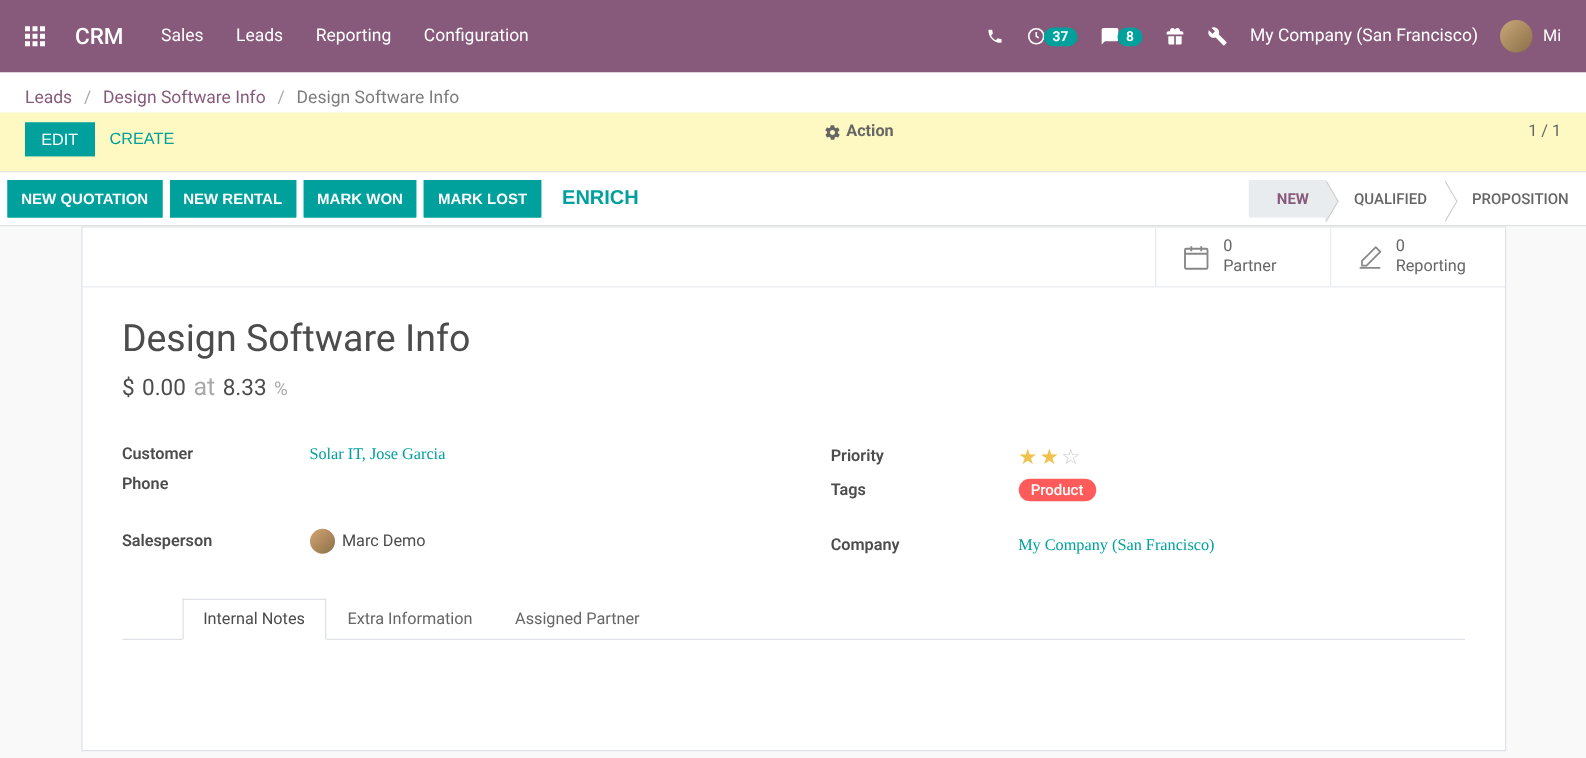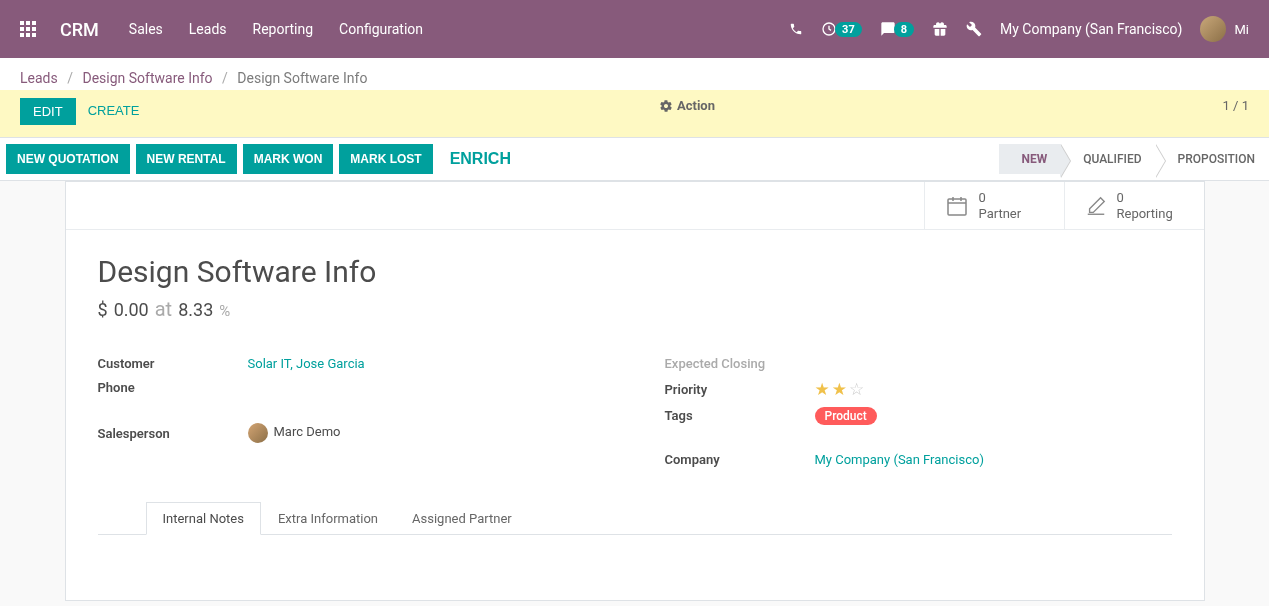--- a/index.html
+++ b/index.html
@@ -51,21 +51,21 @@
   .sheet-body { padding: 24px 32px; }
   .title { font-size: 30px; font-weight: 400; color: #4c4c4c; margin-bottom: 8px; }
   .subtitle { font-size: 18px; color: #4c4c4c; display: flex; align-items: baseline; gap: 6px; }
   .subtitle .at { color: #aaa; font-size: 20px; }
   
   .fields-grid { display: grid; grid-template-columns: 1fr 1fr; gap: 0 60px; margin-top: 30px; }
   .field-row { display: flex; padding: 4px 0; align-items: center; min-height: 24px; }
   .field-label { width: 150px; font-weight: 600; color: #4c4c4c; font-size: 13px; }
   .field-label.muted { color: #aaa; font-weight: 500; }
   .field-value { color: #4c4c4c; }
-  .field-value.link { color: #00a09d; cursor: pointer; }
+  .field-value.link { color: #00a09d; cursor: pointer; font-family: Liberation Serif, serif; }
   .field-spacer { height: 20px; }
   
   .stars { display: flex; gap: 2px; font-size: 17px; }
   .star.filled { color: #f0c14b; }
   .star.empty { color: #ccc; }
   
   .tag { background: #ff5b5b; color: #fff; padding: 2px 10px; border-radius: 10px; font-size: 12px; font-weight: 500; }
   
   .person-avatar { width: 20px; height: 20px; border-radius: 50%; background: linear-gradient(135deg, #d4a574, #8b6f47); display: inline-block; vertical-align: middle; margin-right: 6px; }
   
@@ -233,24 +233,20 @@
           <div class="field-row">
             <div class="field-label">Salesperson</div>
             <div class="field-value">
               <span class="person-avatar"></span><span>Marc Demo</span>
             </div>
           </div>
         </div>
 
         <div>
           <div class="field-row">
-            <div class="field-label muted">Expected Closing</div>
-            <div class="field-value"></div>
-          </div>
-          <div class="field-row">
             <div class="field-label">Priority</div>
             <div class="field-value stars">
               <span class="star filled">★</span>
               <span class="star filled">★</span>
               <span class="star empty">☆</span>
             </div>
           </div>
           <div class="field-row">
             <div class="field-label">Tags</div>
             <div class="field-value">

